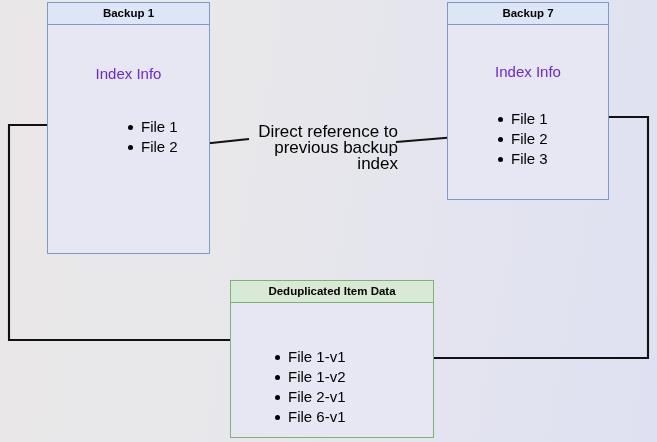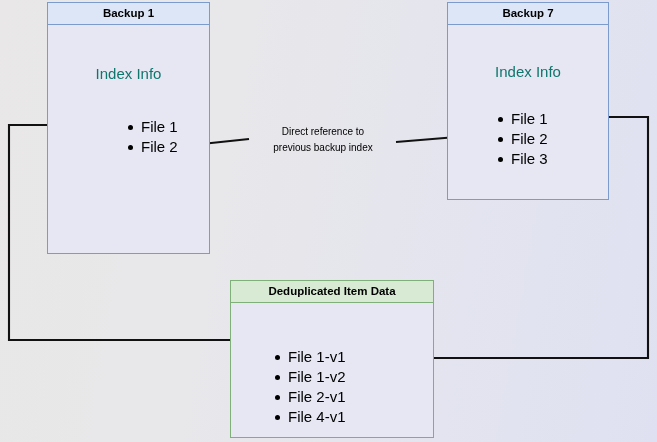--- a/index.html
+++ b/index.html
@@ -51,21 +51,21 @@
     background: #d8ead3;
     border-bottom-color: #7fb07a;
   }
 
   .box-caption {
     position: absolute;
     left: 0;
     right: 0;
     text-align: center;
     font-size: 15px;
-    color: #0f766e;
+    color: #6d28d9;
   }
 
   
   ul.item-list {
     position: absolute;
     margin: 0;
     padding: 0;
     list-style: none;
     font-size: 15px;
     color: #000;
@@ -83,22 +83,22 @@
     top: 8px;
     width: 5px;
     height: 5px;
     border-radius: 50%;
     background: #000;
   }
 
   
   .mid-label {
     position: absolute;
-    text-align: center;
-    font-size: 10px;
+    text-align: right;
+    font-size: 17px;
     line-height: 16px;
     color: #000;
     white-space: pre-line;
   }
 
   
   #connectors {
     position: absolute;
     left: 0;
     top: 0;
@@ -151,21 +151,21 @@
     </div>
   </div>
 
   <div class="box green" style="left:230px; top:280px; width:204px; height:158px;">
     <div class="box-header">Deduplicated Item Data</div>
     <div class="box-body">
       <ul class="item-list" style="left:42px; top:44px;">
         <li>File 1-v1</li>
         <li>File 1-v2</li>
         <li>File 2-v1</li>
-        <li>File 4-v1</li>
+        <li>File 6-v1</li>
       </ul>
     </div>
   </div>
 
   <div class="mid-label" style="left:248px; top:124px; width:150px;">Direct reference to
 previous backup index</div>
 
 </div>
 
 </body></html>

